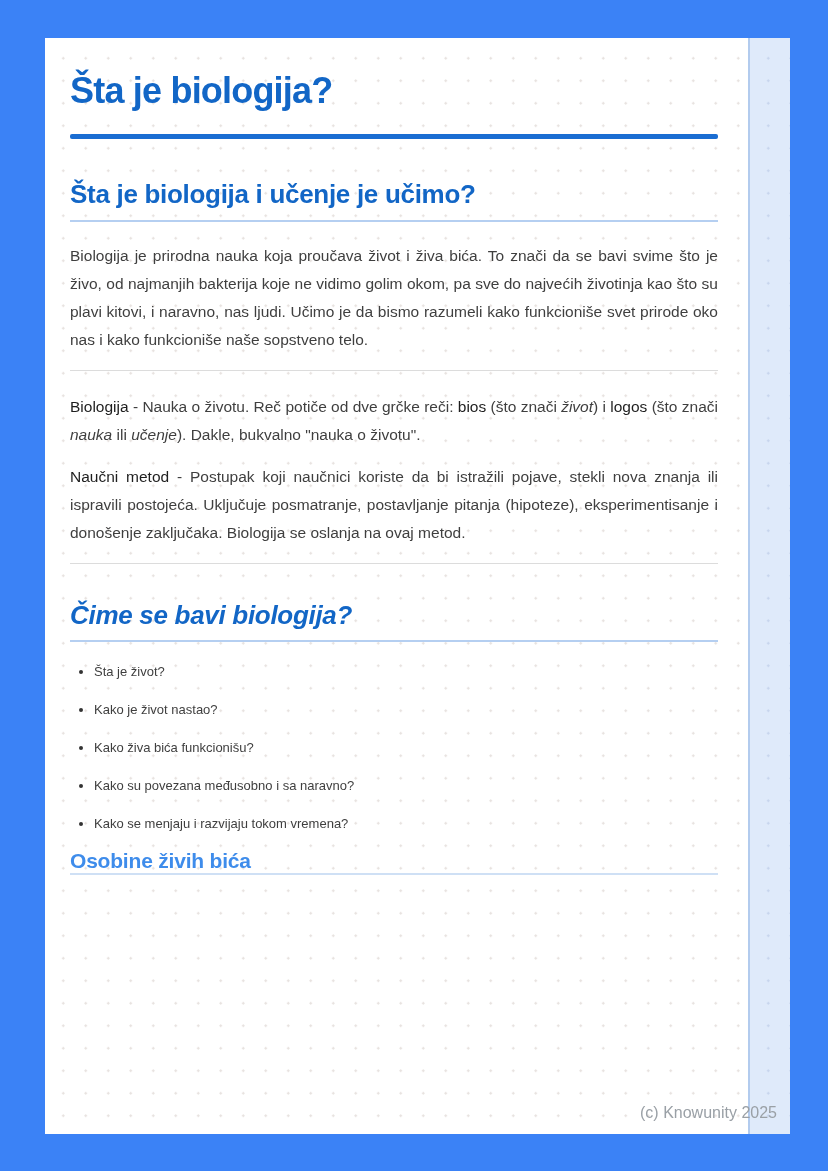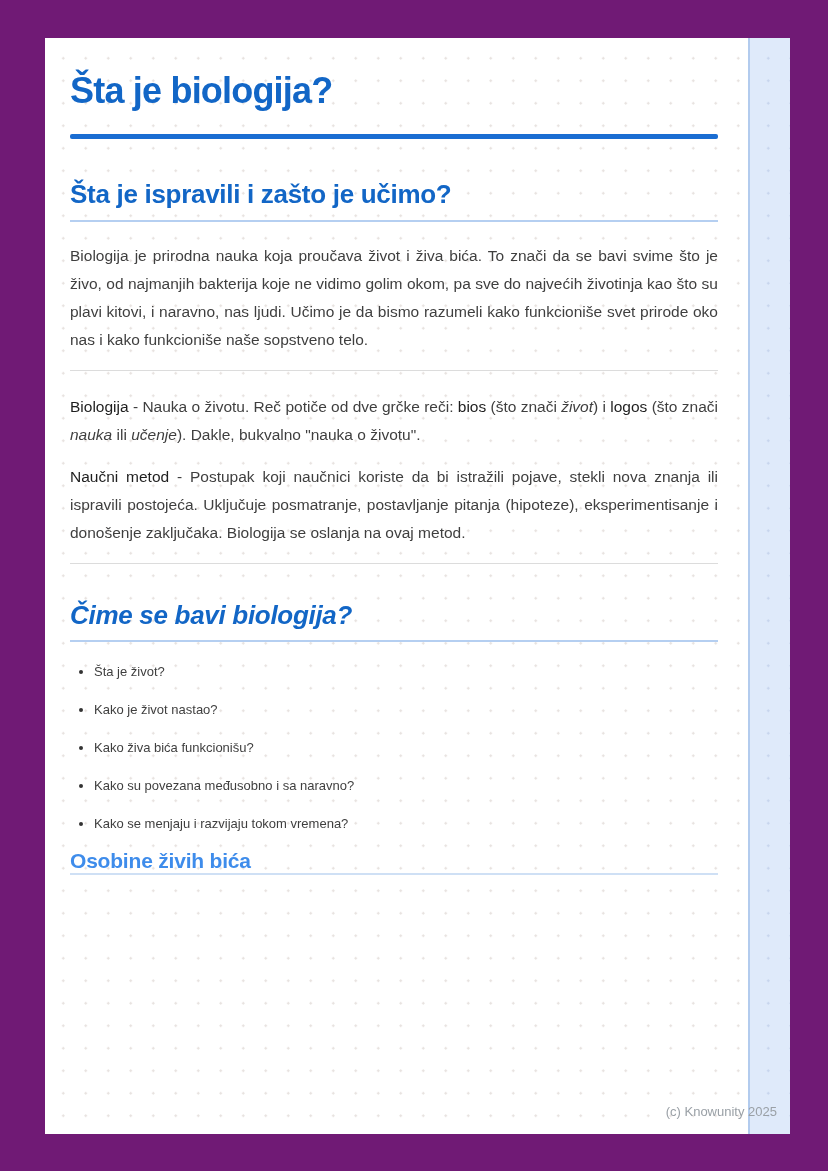--- a/index.html
+++ b/index.html
@@ -5,21 +5,21 @@
   html, body {
     margin: 0;
     padding: 0;
     background: #ffffff;
     font-family: "Liberation Sans", "DejaVu Sans", sans-serif;
   }
   .canvas {
     position: relative;
     width: 828px;
     height: 1171px;
-    background: #701a75;
+    background: #3b82f6;
     overflow: hidden;
   }
   
   .page {
     position: absolute;
     left: 45px;
     top: 38px;
     width: 745px;
     height: 1096px;
     background-color: #ffffff;
@@ -110,42 +110,42 @@
     margin-bottom: 10px;
     font-size: 13px;
     line-height: 28px;
     color: #3f3f3f;
   }
   .bullet-list li::marker { color: #333333; }
   .watermark {
     position: absolute;
     top: 1066px;
     right: 13px;
-    font-size: 13px;
+    font-size: 16px;
     color: #9aa0a6;
     z-index: 5;
     white-space: nowrap;
     text-align: center;
   }
 </style>
 </head>
 <body>
 
 <div class="canvas">
   <div class="page">
 
     <div class="stripe"></div>
 
     <div class="content">
 
       <h1>Šta je biologija?</h1>
       <div class="title-rule"></div>
 
       <section>
-        <h2>Šta je ispravili i zašto je učimo?</h2>
+        <h2>Šta je biologija i učenje je učimo?</h2>
         <p class="body-text">Biologija je prirodna nauka koja proučava život i živa bića. To znači da se bavi svime što je živo, od najmanjih bakterija koje ne vidimo golim okom, pa sve do najvećih životinja kao što su plavi kitovi, i naravno, nas ljudi. Učimo je da bismo razumeli kako funkcioniše svet prirode oko nas i kako funkcioniše naše sopstveno telo.</p>
       </section>
 
       <hr class="divider">
 
       <section>
         <p class="body-text term"><span class="b">Biologija</span><span> - Nauka o životu. Reč potiče od dve grčke reči: </span><span class="b">bios</span><span> (što znači </span><span class="i">život</span><span>) i </span><span class="b">logos</span><span> (što znači </span><span class="i">nauka</span><span> ili </span><span class="i">učenje</span><span>). Dakle, bukvalno "nauka o životu".</span></p>
         <p class="body-text term"><span class="b">Naučni metod</span><span> - Postupak koji naučnici koriste da bi istražili pojave, stekli nova znanja ili ispravili postojeća. Uključuje posmatranje, postavljanje pitanja (hipoteze), eksperimentisanje i donošenje zaključaka. Biologija se oslanja na ovaj metod.</span></p>
       </section>
 

